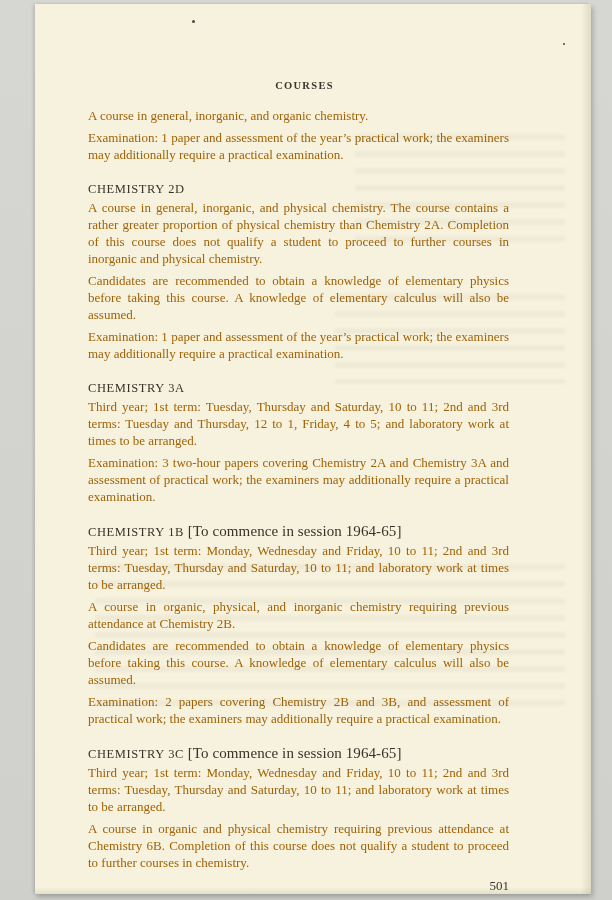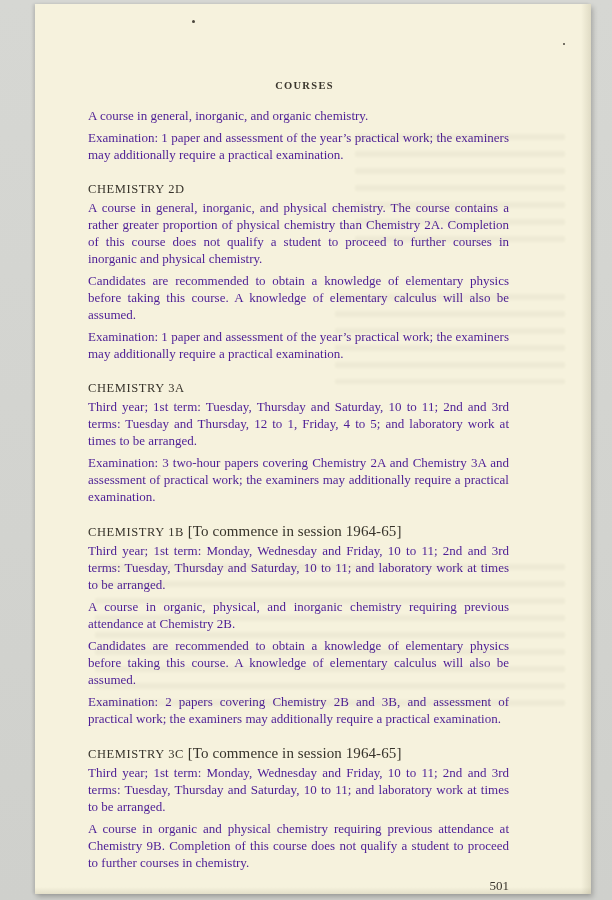--- a/index.html
+++ b/index.html
@@ -78,21 +78,21 @@
     font-weight: bold;
     letter-spacing: 1.3px;
     margin-bottom: 16px;
     color: #3a362d;
   }
   .para {
     margin: 0 12px 5px 0;
     font-size: 13px;
     line-height: 17px;
     text-align: justify;
-    color: #4c1d95;
+    color: #a16207;
   }
   .section { margin-top: 12px; }
   .heading {
     font-size: 12.5px;
     line-height: 17px;
     letter-spacing: 0.6px;
     margin: 18px 0 1px 0;
     color: #37332b;
   }
   .heading-note {
@@ -151,19 +151,19 @@
       <p class="para">Candidates are recommended to obtain a knowledge of elementary physics before taking this course. A knowledge of elementary calculus will also be assumed.</p>
       <p class="para">Examination: 2 papers covering Chemistry 2B and 3B, and assessment of practical work; the examiners may additionally require a practical examination.</p>
     </div>
 
     <div class="section">
       <div class="heading">
         <span>CHEMISTRY 3C</span>
         <span class="heading-note">[To commence in session 1964-65]</span>
       </div>
       <p class="para">Third year; 1st term: Monday, Wednesday and Friday, 10 to 11; 2nd and 3rd terms: Tuesday, Thursday and Saturday, 10 to 11; and laboratory work at times to be arranged.</p>
-      <p class="para">A course in organic and physical chemistry requiring previous attendance at Chemistry 9B. Completion of this course does not qualify a student to proceed to further courses in chemistry.</p>
+      <p class="para">A course in organic and physical chemistry requiring previous attendance at Chemistry 6B. Completion of this course does not qualify a student to proceed to further courses in chemistry.</p>
     </div>
 
     <div class="page-number">501</div>
 
   </div>
 </div>
 
 </body></html>

